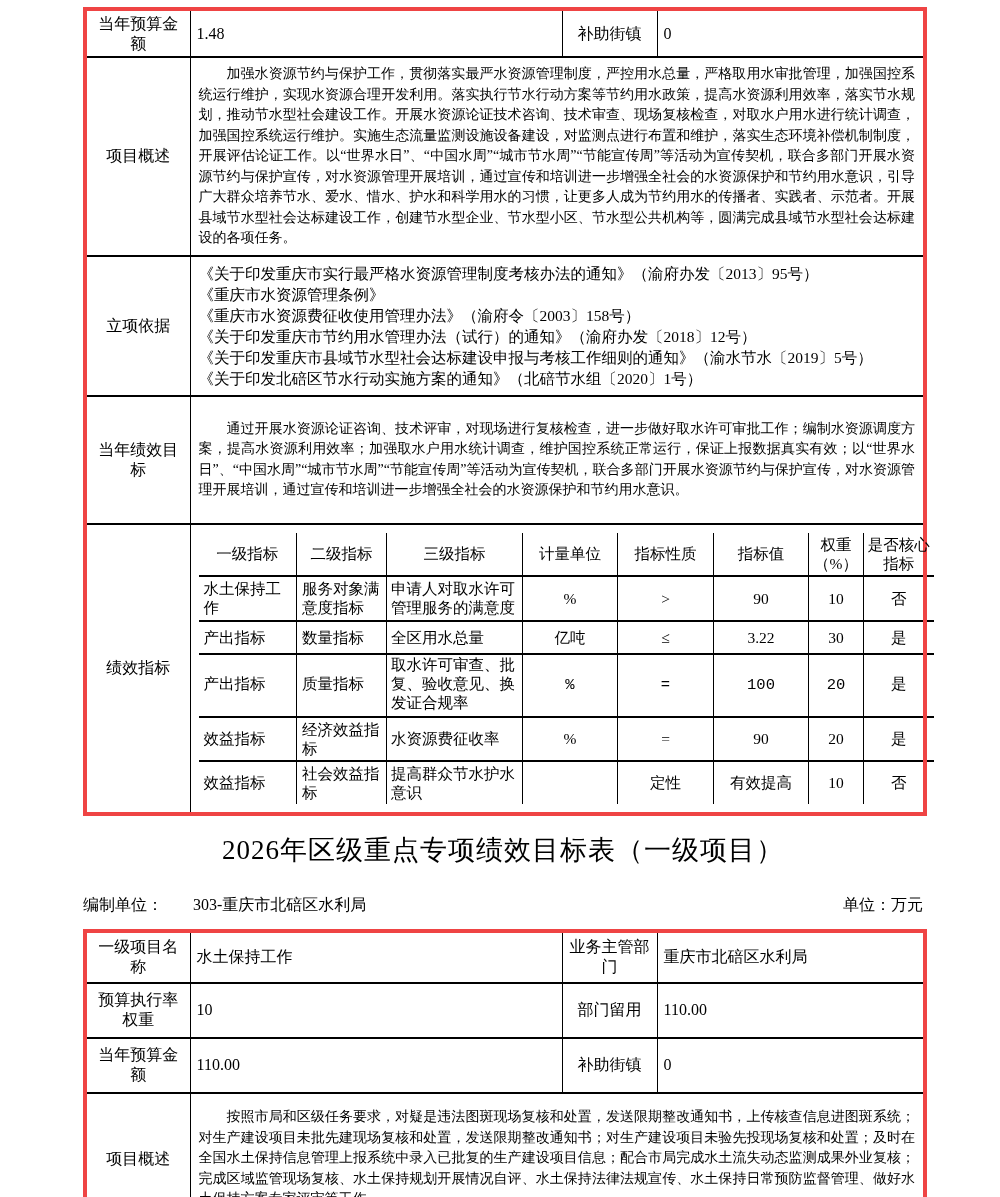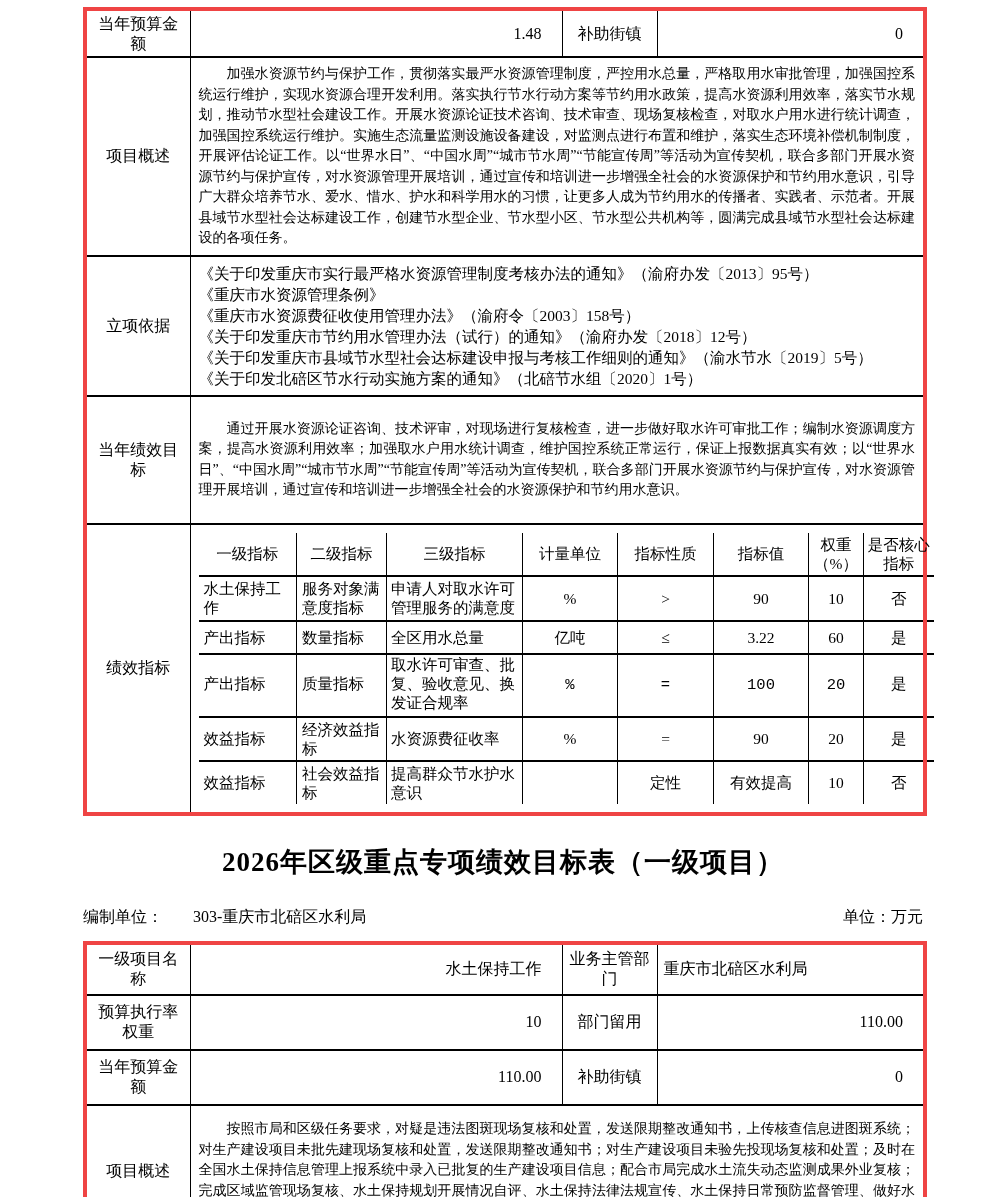--- a/index.html
+++ b/index.html
@@ -15,21 +15,21 @@
 
   table { border-collapse: collapse; table-layout: fixed; width: 840px; background: #fff; }
   .outer { border: 4px solid #ef4444; margin-top: 7px; }
   .outer > tbody > tr > th,
   .outer > tbody > tr > td {
     border-left: 1px solid #000; border-right: 1px solid #000;
     border-top: 2px solid #000; border-bottom: 2px solid #000;
     font-weight: normal; font-size: 16px; vertical-align: middle;
   }
   th.rowlabel { text-align: center; padding: 2px 4px; line-height: 20px; }
-  td.center-val { text-align: right; padding: 2px 20px; }
+  td.center-val { text-align: left; padding: 2px 6px; }
   td.paracell { padding: 6px 8px; vertical-align: middle; }
   .para {
     font-size: 14px; line-height: 20.5px;
     text-align: justify; text-indent: 2em;
     word-break: break-all;
   }
   .basis-line { font-size: 15.5px; line-height: 21px; text-align: left; word-break: break-all; }
 
   td.subwrap { padding: 8px; vertical-align: top; }
   .sub { width: 100%; border: none; }
@@ -42,23 +42,23 @@
   .sub tr > *:first-child { border-left: none; }
   .sub tr > *:last-child { border-right: none; }
   .sub tr:first-child > * { border-top: none; }
   .sub tr:last-child > * { border-bottom: none; }
   .sub th { text-align: center; }
   .sub td { text-align: center; }
   .sub td.lft { text-align: left; padding-left: 5px; padding-right: 2px; }
   .sub td.lft3 { text-align: left; padding-left: 4px; padding-right: 2px; }
 
   .big-title {
-    margin-top: 28px;
+    margin-top: 16px;
     text-align: center;
-    font-size: 27px; font-weight: bold;
+    font-size: 27px; font-weight: normal;
     letter-spacing: 1px;
   }
   .meta-line {
     margin-top: 27px;
     display: flex; justify-content: space-between; align-items: baseline;
     font-size: 16px;
   }
   .meta-left .val { margin-left: 30px; }
   .t2 { margin-top: 13px; }
 
@@ -154,21 +154,21 @@
                   <td>10</td>
                   <td>否</td>
                 </tr>
                 <tr class="sh33">
                   <td class="lft">产出指标</td>
                   <td class="lft">数量指标</td>
                   <td class="lft3">全区用水总量</td>
                   <td>亿吨</td>
                   <td>≤</td>
                   <td>3.22</td>
-                  <td>60</td>
+                  <td>30</td>
                   <td>是</td>
                 </tr>
                 <tr class="sh62">
                   <td class="lft">产出指标</td>
                   <td class="lft">质量指标</td>
                   <td class="lft3">取水许可审查、批复、验收意见、换发证合规率</td>
                   <td>%</td>
                   <td>=</td>
                   <td>100</td>
                   <td>20</td>

